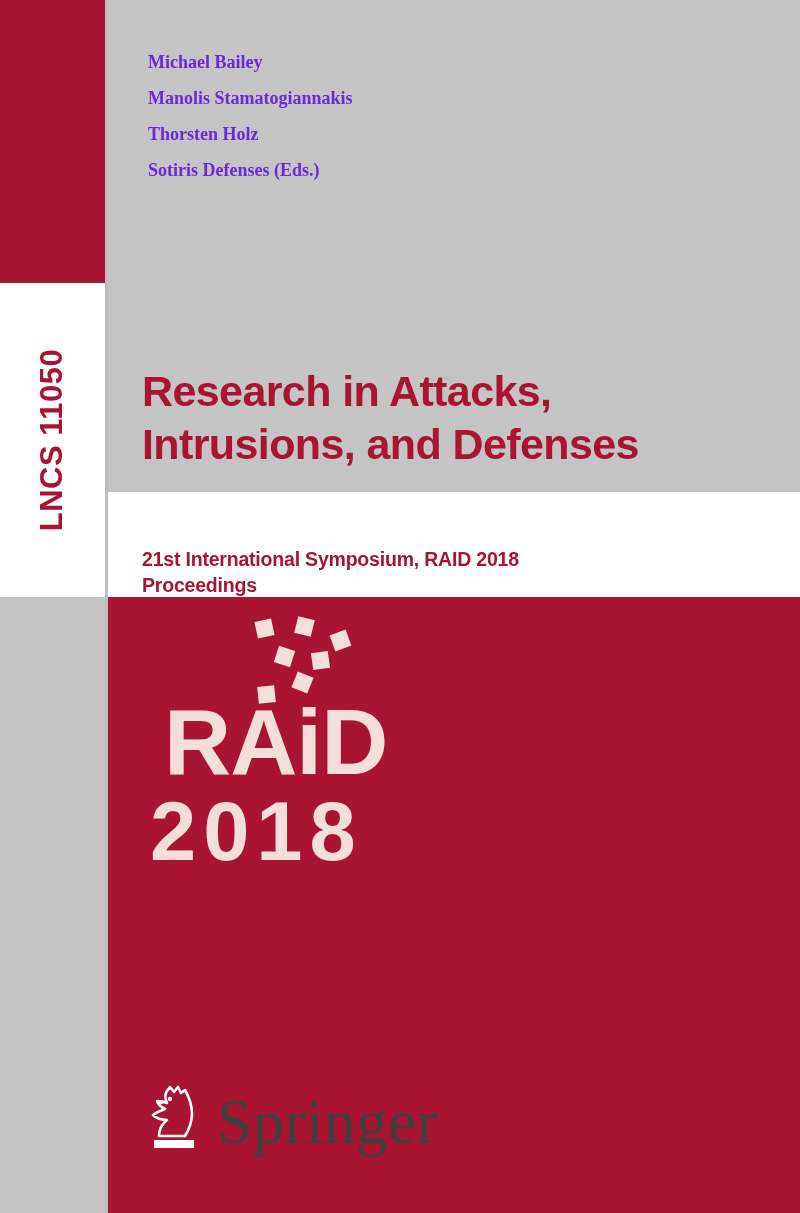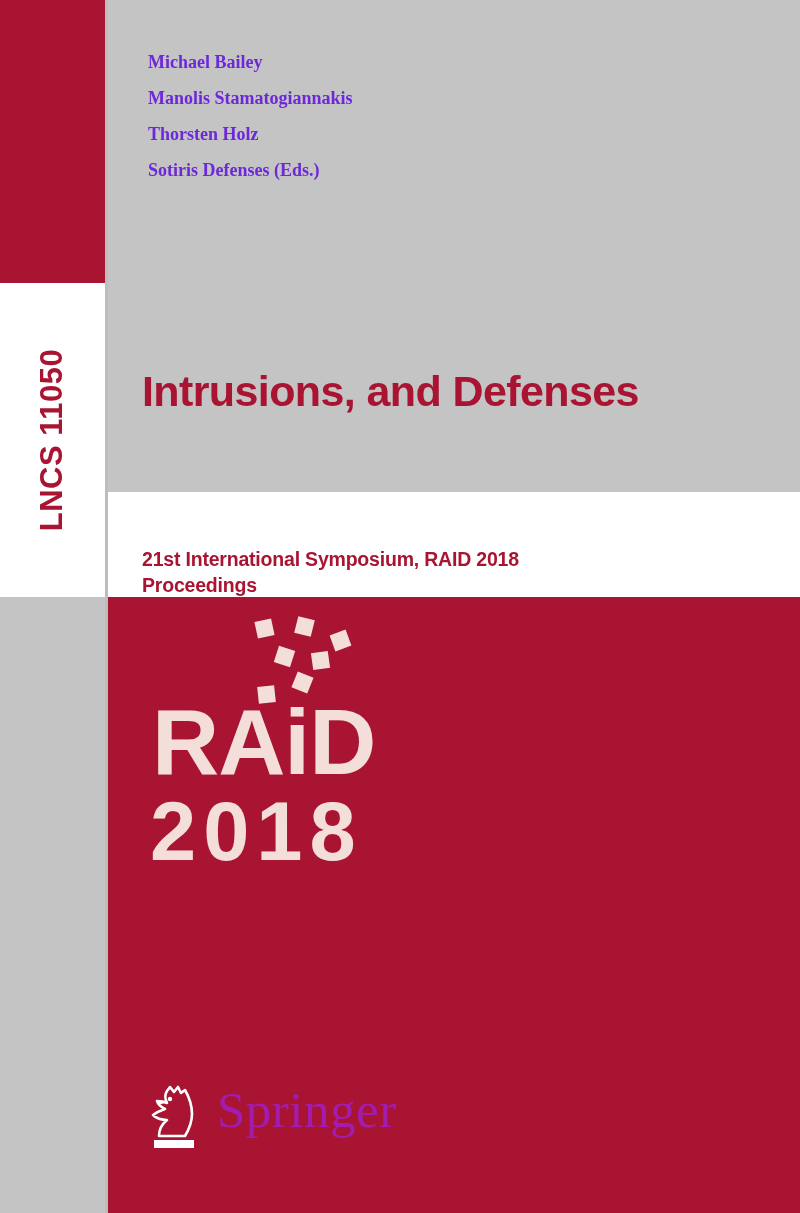--- a/index.html
+++ b/index.html
@@ -152,21 +152,21 @@
     width: 110px;
     height: 86px;
   }
   .logo-confetti span {
     position: absolute;
     display: block;
     background: #f3ded9;
   }
   .logo-raid {
     position: absolute;
-    left: 4px;
+    left: 16px;
     top: 78px;
     color: #f3ded9;
     font-family: "Liberation Sans", sans-serif;
     font-weight: 700;
     font-size: 93px;
     line-height: 93px;
     letter-spacing: -1px;
     white-space: nowrap;
   }
   .logo-year {
@@ -191,28 +191,28 @@
     display: flex;
     align-items: flex-end;
   }
   .springer-knight {
     width: 62px;
     height: 74px;
     margin-right: 12px;
     flex: 0 0 auto;
   }
   .springer-word {
-    color: #a21caf;
+    color: #404040;
     font-family: "Liberation Serif", serif;
     font-weight: 400;
-    font-size: 51px;
+    font-size: 63px;
     line-height: 62px;
     letter-spacing: 0.5px;
     white-space: nowrap;
-    margin-bottom: 14px;
+    margin-bottom: 2px;
   }
 </style>
 </head>
 <body>
 
 <div class="cover">
 
   <div class="band-left-red-top"></div>
   <div class="band-left-white"></div>
   <div class="band-left-gray-bottom"></div>
@@ -227,20 +227,21 @@
   </div>
 
   <div class="editors">
     <div class="editor-line">Michael Bailey</div>
     <div class="editor-line">Manolis Stamatogiannakis</div>
     <div class="editor-line">Thorsten Holz</div>
     <div class="editor-line">Sotiris Defenses (Eds.)</div>
   </div>
 
   <div class="title">
+    <div class="title-line">Research in Attacks,</div>
     <div class="title-line">Intrusions, and Defenses</div>
   </div>
 
   <div class="subtitle">
     <div class="subtitle-line">21st International Symposium, RAID 2018</div>
     <div class="subtitle-line">Proceedings</div>
   </div>
 
   <div class="logo-block">
     <div class="logo-confetti">

